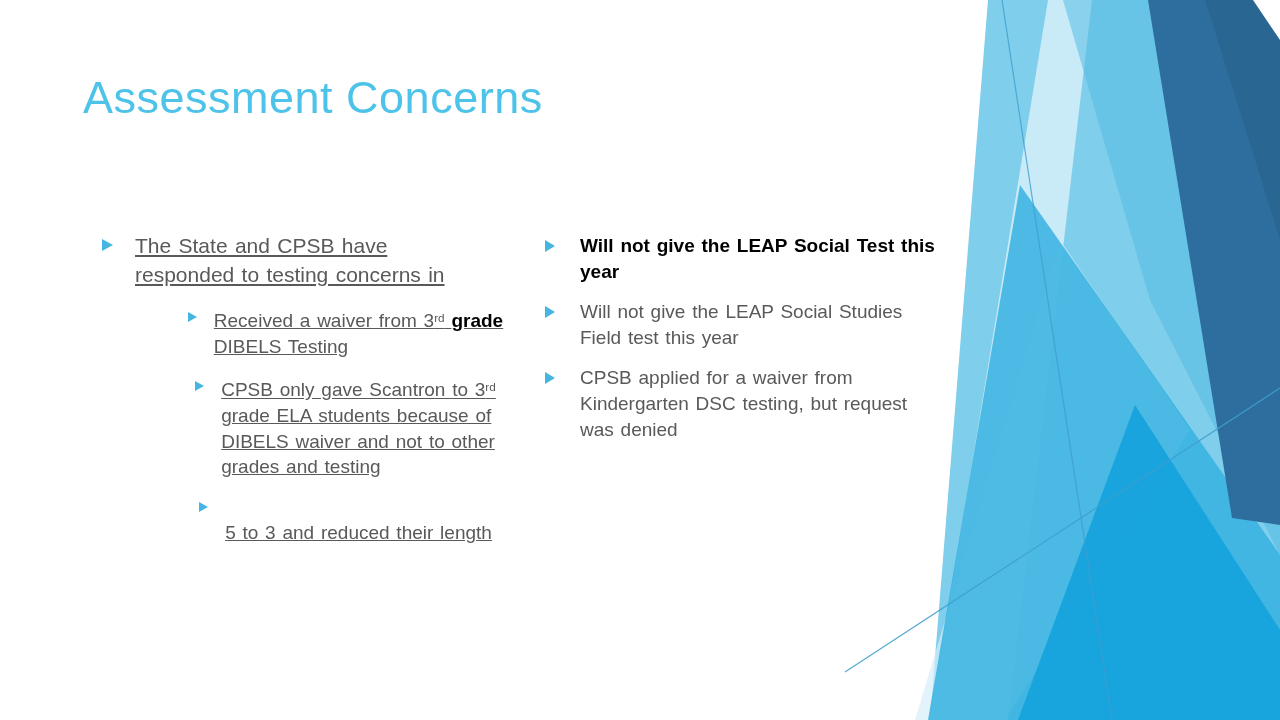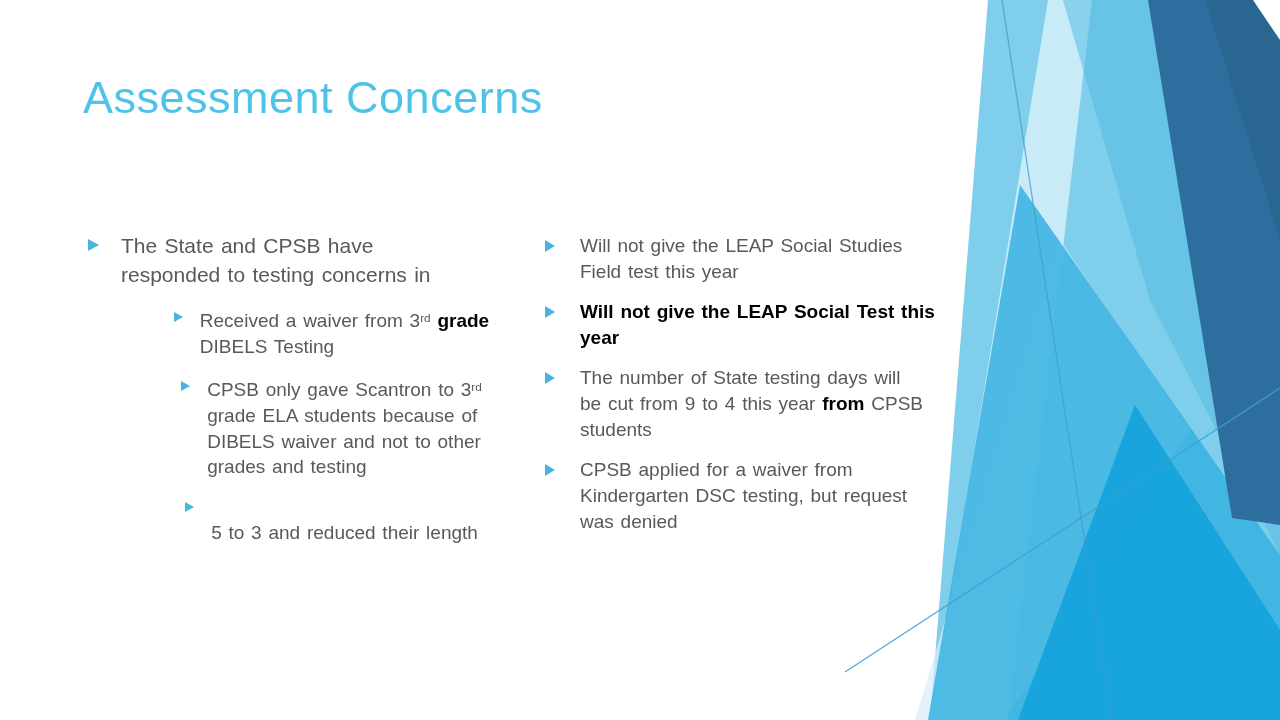--- a/index.html
+++ b/index.html
@@ -16,21 +16,21 @@
   .f-pale{fill:var(--facet-pale);}
   .f-cyan{fill:var(--facet-cyan);}
   .f-bright{fill:var(--facet-bright-cyan);}
   .f-dark{fill:var(--facet-dark);}
   .f-line{stroke:var(--facet-line);stroke-width:1.2;fill:none;}
 
   .title{position:absolute;left:83px;top:72px;font-size:45px;font-weight:400;
     color:var(--title);letter-spacing:0.5px;white-space:nowrap;}
 
   .col{position:absolute;top:231px;color:var(--body-text);}
-  #left-col{left:88px;width:440px;}
+  #left-col{left:102px;width:440px;text-decoration:underline;}
   #right-col{left:545px;width:430px;padding-top:2px;}
 
   .bullet{display:flex;align-items:flex-start;}
   #left-col .bullet.level1{font-size:21px;line-height:29px;margin-bottom:16px;}
   #left-col .bullet.level2{font-size:19px;line-height:25.5px;margin-left:47px;margin-bottom:15px;justify-content:center;}
   #right-col .bullet.level1{font-size:19px;line-height:26px;margin-bottom:14px;}
 
   .tri{width:0;height:0;flex:none;border-style:solid;border-color:transparent;
     border-left-color:var(--bullet-marker);}
   #left-col .level1 .tri{border-width:6.5px 0 6.5px 11px;margin-top:8px;margin-right:22px;}
@@ -76,29 +76,25 @@
       </div>
       <div class="bullet level2">
         <span class="tri"></span>
         <div class="btext"><br><span>5 to 3 and reduced their length</span></div>
       </div>
     </div>
 
   <div class="col" id="right-col">
       <div class="bullet level1">
         <span class="tri"></span>
-        <div class="btext"><span>Will not give the LEAP Social Studies</span><br><span>Field test this year</span></div>
-      </div>
-      <div class="bullet level1">
-        <span class="tri"></span>
         <div class="btext"><span class="dark">Will not give the LEAP Social Test this</span><br><span class="dark">year</span></div>
       </div>
       <div class="bullet level1">
         <span class="tri"></span>
-        <div class="btext"><span>The number of State testing days will</span><br><span>be cut from 9 to 4 this year </span><span class="dark">from</span><span> CPSB</span><br><span>students</span></div>
+        <div class="btext"><span>Will not give the LEAP Social Studies</span><br><span>Field test this year</span></div>
       </div>
       <div class="bullet level1">
         <span class="tri"></span>
         <div class="btext"><span>CPSB applied for a waiver from</span><br><span>Kindergarten DSC testing, but request</span><br><span>was denied</span></div>
       </div>
     </div>
 
 </div>
 
 </body></html>

